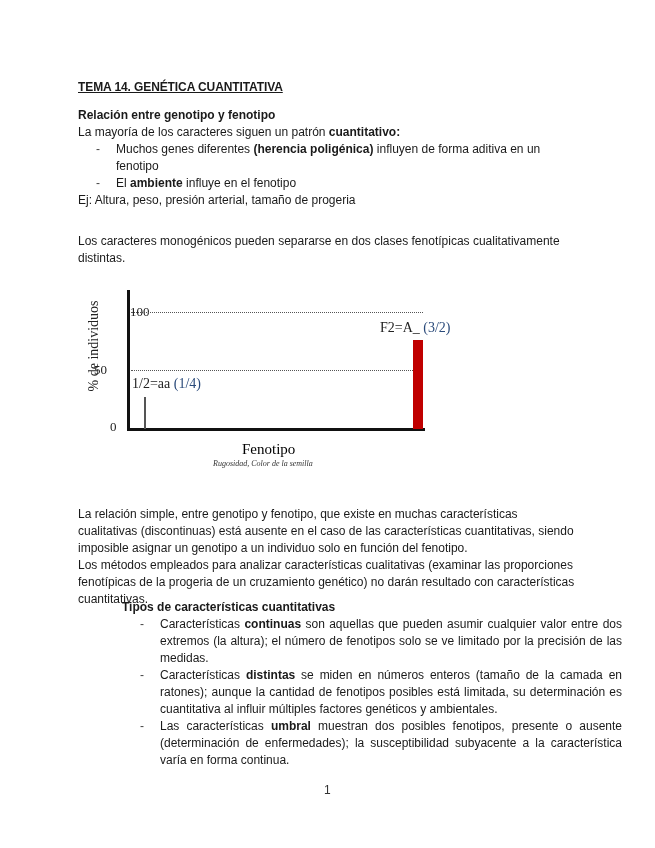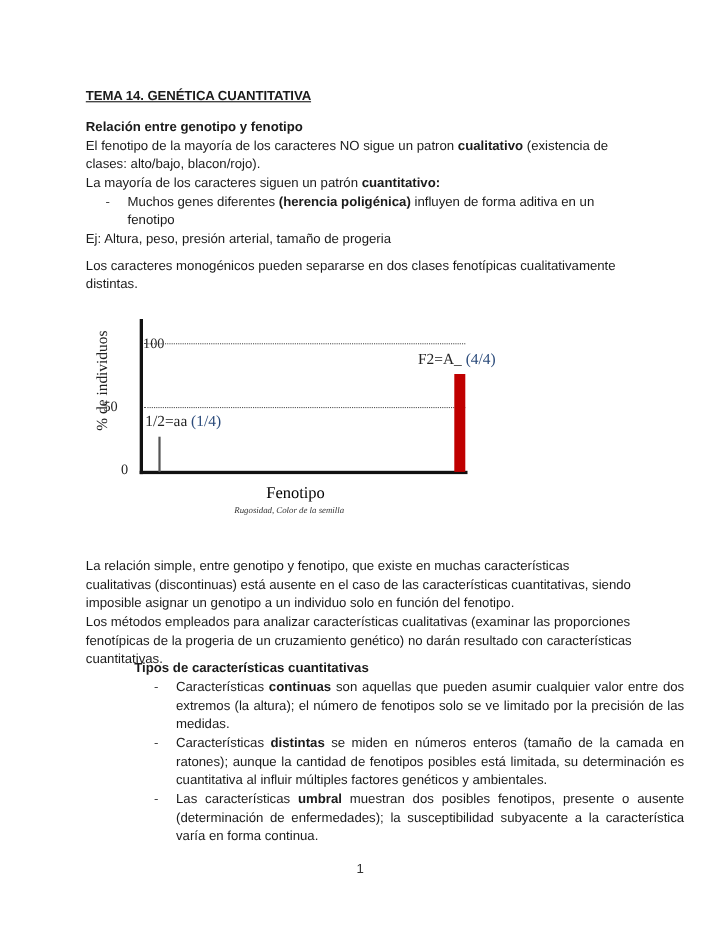--- a/index.html
+++ b/index.html
@@ -31,24 +31,24 @@
 </style>
 </head>
 <body>
 
 <div>
 
   <div class="title">TEMA 14. GENÉTICA CUANTITATIVA</div>
 
   <div class="block" style="top:107px;">
     <div class="h">Relación entre genotipo y fenotipo</div>
-    <div><span>El fenotipo de la mayoría de los caracteres NO sigue un patron </span><b>cualitativo</b><span> (existencia de clases: alto/bajo, blacon/rojo).</span></div>
     <div><span>La mayoría de los caracteres siguen un patrón </span><b>cuantitativo:</b></div>
     <ul class="dash">
       <li><span>Muchos genes diferentes </span><b>(herencia poligénica)</b><span> influyen de forma aditiva en un fenotipo</span></li>
+      <li><span>El </span><b>ambiente</b><span> influye en el fenotipo</span></li>
     </ul>
     <div>Ej: Altura, peso, presión arterial, tamaño de progeria</div>
   </div>
 
   <div class="block" style="top:233px;">
     <div>Los caracteres monogénicos pueden separarse en dos clases fenotípicas cualitativamente distintas.</div>
   </div>
 
   <div class="chart">
     <div class="ylabel">% de individuos</div>
@@ -59,21 +59,21 @@
     <div class="grid" style="top:312px;"></div>
     <div class="grid" style="top:370px;"></div>
 
     <div class="axis-y"></div>
     <div class="axis-x"></div>
 
     <div class="bar-thin" style="top:397px; height:32px;"></div>
     <div class="barlabel" style="left:132px; top:376px;"><span>1/2=aa </span><span class="frac">(1/4)</span></div>
 
     <div class="bar-red" style="left:413px; top:340px; height:89px;"></div>
-    <div class="barlabel" style="left:380px; top:320px;"><span>F2=A_ </span><span class="frac">(4/4)</span></div>
+    <div class="barlabel" style="left:380px; top:320px;"><span>F2=A_ </span><span class="frac">(3/2)</span></div>
 
     <div class="xlabel">Fenotipo</div>
     <div class="xsub">Rugosidad, Color de la semilla</div>
   </div>
 
   <div class="block" style="top:490px;margin-top:16px;">
     <div>La relación simple, entre genotipo y fenotipo, que existe en muchas características cualitativas (discontinuas) está ausente en el caso de las características cuantitativas, siendo imposible asignar un genotipo a un individuo solo en función del fenotipo.</div>
     <div>Los métodos empleados para analizar características cualitativas (examinar las proporciones fenotípicas de la progeria de un cruzamiento genético) no darán resultado con características cuantitativas.</div>
   </div>
 

